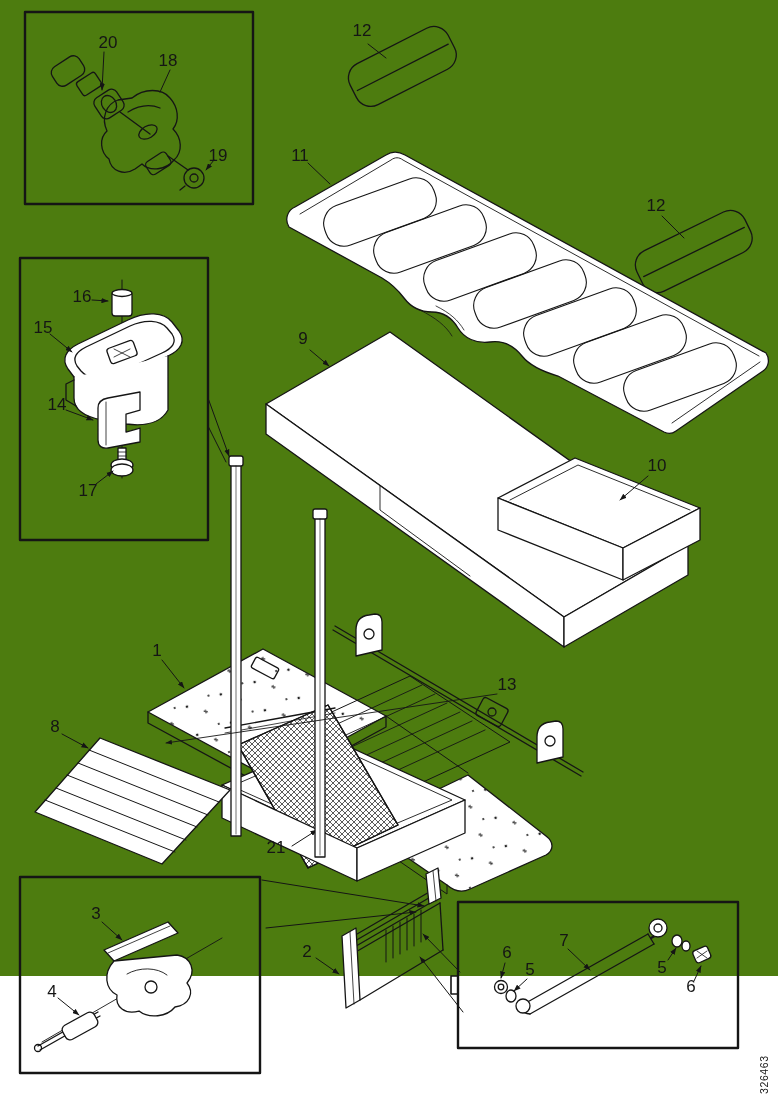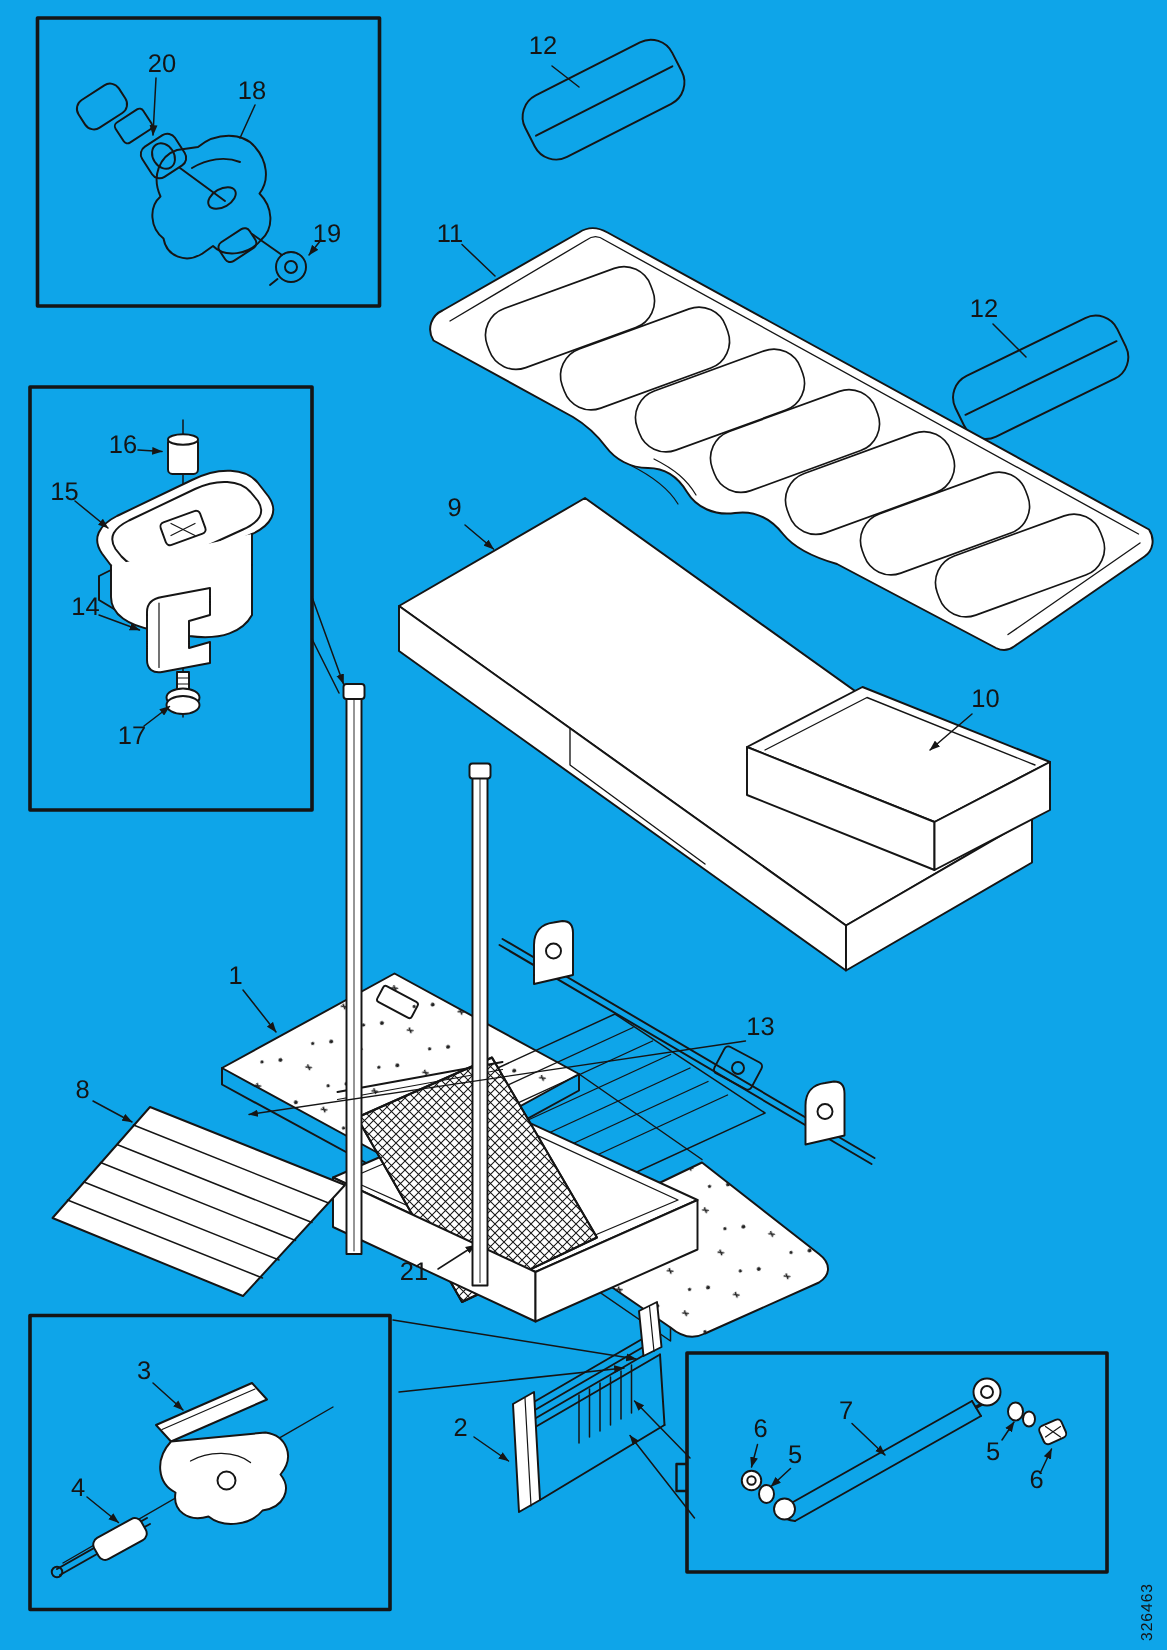--- a/index.html
+++ b/index.html
@@ -1,17 +1,17 @@
 <!DOCTYPE html>
 <html><head>
 <meta charset="utf-8">
 <style>
   html,body{margin:0;padding:0;background:#ffffff;}
   body{width:778px;height:1100px;overflow:hidden;}
-  .canvas{position:relative;width:778px;height:1100px;background:#0ea5e9;}
+  .canvas{position:relative;width:778px;height:976px;background:#4d7c0f;}
   svg{display:block}
   text{font-family:"Liberation Sans",sans-serif;font-size:17px;fill:#151515;stroke:none;}
   .ref{font-size:10.5px;letter-spacing:0.6px;}
 </style>
 </head>
 <body>
 
 <div class="canvas">
 <svg width="778" height="1100" viewBox="0 0 778 1100">
   <defs>

